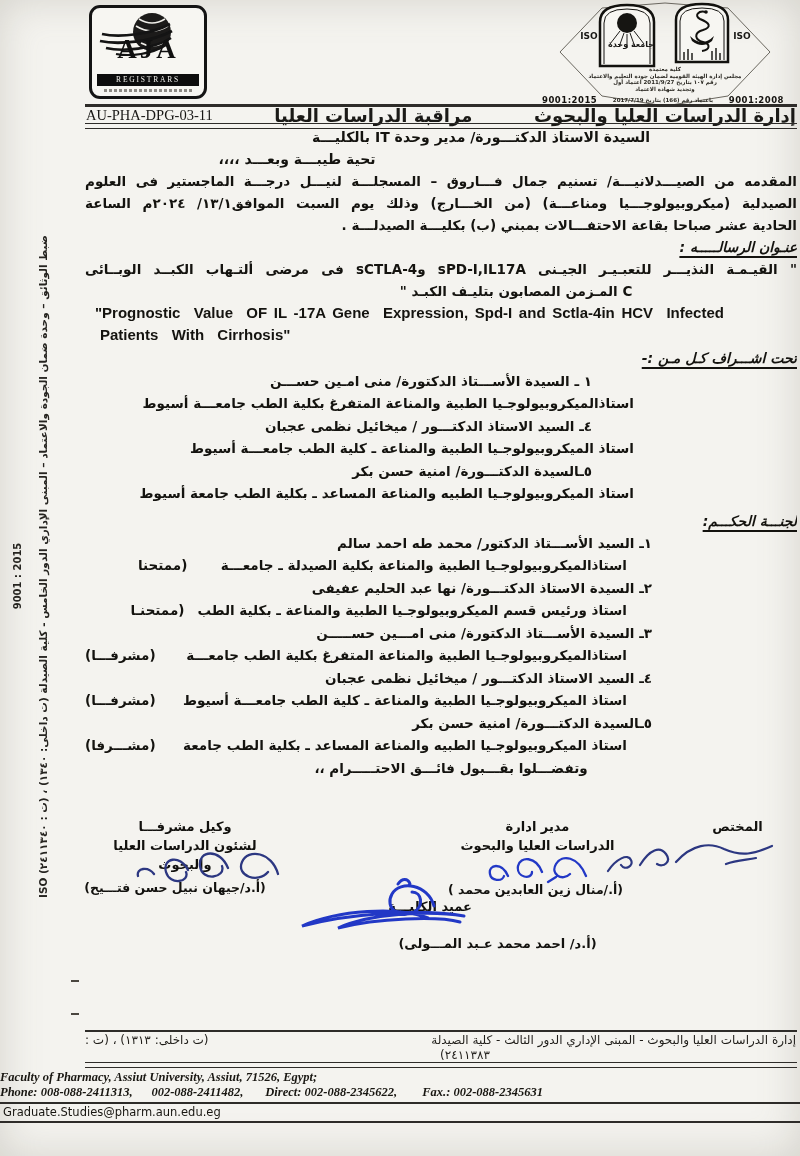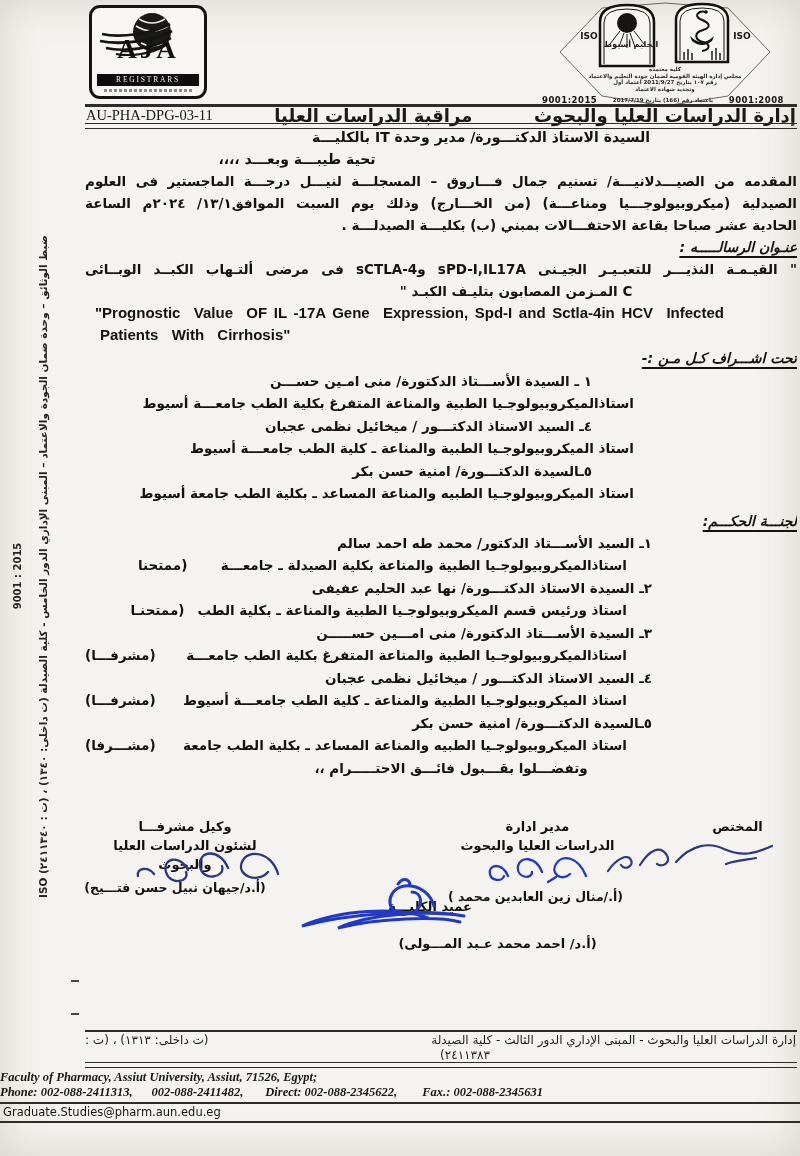--- a/index.html
+++ b/index.html
@@ -110,21 +110,21 @@
 
     <path d="M136,62 V20 Q136,4 162,4 Q188,4 188,20 V62 Z" fill="#f7f6f2" stroke="#12110e" stroke-width="2.5"></path>
     <path d="M140,60 V21 Q140,8 162,8 Q184,8 184,21 V60" fill="none" stroke="#12110e" stroke-width="1"></path>
     <path d="M166,12 C158,10 154,16 160,19 C170,23 172,27 163,30 C153,33 155,40 163,42 C171,44 170,50 162,51" stroke="#12110e" stroke-width="2" fill="none"></path>
     <circle cx="166" cy="12" r="1.8" fill="#12110e"></circle>
     <path d="M150,36 q12,12 24,0 l-2,5 q-10,8 -20,0 Z" fill="#12110e"></path>
     <path d="M144,60 v-8 M148,60 v-11 M152,60 v-7 M172,60 v-9 M176,60 v-12 M180,60 v-7" stroke="#12110e" stroke-width="1.4" fill="none"></path>
   </svg>
   <div class="emb-txt" style="left:575px;top:31px;width:28px;font-size:9px;font-weight:bold;">ISO</div>
   <div class="emb-txt" style="left:728px;top:31px;width:28px;font-size:9px;font-weight:bold;">ISO</div>
-  <div class="emb-txt" style="left:598px;top:40px;width:66px;font-size:8px;font-weight:bold;direction:rtl;">الحليم أسيوط</div>
+  <div class="emb-txt" style="left:598px;top:40px;width:66px;font-size:8px;font-weight:bold;direction:rtl;">جامعة وحدة</div>
   <div class="acc-block" style="direction:rtl;">
     <div>كلية معتمدة</div>
     <div>مجلس إدارة الهيئة القومية لضمان جودة التعليم والاعتماد</div>
     <div>رقم ١٠٧ بتاريخ 2011/9/27 اعتماد أول</div>
     <div>وتجديد شهادة الاعتماد</div>
   </div>
   <div class="cert-row">
     <span class="iso-num">9001:2015</span>
     <span class="acc5" style="direction:rtl;">باعتماد رقم (166) بتاريخ 2017/7/19</span>
     <span class="iso-num">9001:2008</span>
@@ -215,21 +215,21 @@
     <path d="M8,38 C16,26 28,20 31,27 C34,33 25,38 21,32 M40,32 C50,16 60,13 66,21 C72,29 63,35 57,31 M76,29 C92,11 110,9 124,16 C142,24 154,21 172,13 M126,31 C136,27 146,27 156,25" stroke="#2c3781" stroke-width="2.2" fill="none" stroke-linecap="round"></path>
   </svg>
 
   <div class="sig-label" style="left:455px;top:817px;width:165px;">
     <div>مدير ادارة</div>
     <div>الدراسات العليا والبحوث</div>
   </div>
   <svg class="sig" style="left:478px;top:848px;" width="115" height="40">
     <path d="M108,28 C100,8 84,6 78,16 C72,26 84,34 92,26 M64,24 C58,8 42,8 40,18 C38,30 54,32 54,24 M30,28 C24,14 10,16 12,26 C13,33 24,34 26,28 M70,34 L78,29" stroke="#2238c6" stroke-width="2.3" fill="none" stroke-linecap="round"></path>
   </svg>
-  <div class="sig-name" style="left:448px;top:882px;width:175px;margin-top:7px;">(أ./منال زين العابدين محمد )</div>
+  <div class="sig-name" style="left:448px;top:882px;width:175px;">(أ./منال زين العابدين محمد )</div>
 
   <div class="sig-label" style="left:95px;top:817px;width:180px;">
     <div>وكيل مشرفـــا</div>
     <div>لشئون الدراسات العليا والبحوث</div>
   </div>
   <svg class="sig" style="left:128px;top:840px;" width="165" height="62">
     <path d="M150,34 C144,12 120,8 114,22 C108,36 130,44 140,32 M100,28 C92,8 70,10 72,26 C74,42 98,38 94,26 M60,30 C52,14 34,18 38,32 C42,46 62,42 58,32 M26,34 C20,26 8,28 10,36" stroke="#2c3781" stroke-width="2.3" fill="none" stroke-linecap="round"></path>
   </svg>
   <div class="sig-name" style="left:75px;top:880px;width:200px;">(أ.د/جيهان نبيل حسن فتـــيح)</div>
 
@@ -240,18 +240,18 @@
   <div class="sig-name" style="left:375px;top:936px;width:245px;font-size:13px;">(أ.د/ احمد محمد عـبد المـــولى)</div>
 
   <div class="rule" style="left:85px;right:3px;top:1030px;height:1.5px;"></div>
   <div class="f-ar">
     <span>إدارة الدراسات العليا والبحوث - المبنى الإداري الدور الثالث - كلية الصيدلة</span>
     <span>(ت داخلى: ١٣١٣) ، (ت :</span>
   </div>
   <div class="f-ar2">٢٤١١٣٨٣)</div>
   <div class="rule" style="left:85px;right:3px;top:1062px;height:4px;background:none;border-top:1.3px solid #2e2c29;border-bottom:1.3px solid #2e2c29;"></div>
   <div class="f-en" style="top:1070px;">Faculty of Pharmacy, Assiut University, Assiut, 71526, Egypt;</div>
-  <div class="f-en" style="top:1085px;">Phone: 002-088-2411313,      002-088-2411482,       Direct: 002-088-2345622,        Fax.: 002-088-2345631</div>
+  <div class="f-en" style="top:1085px;">Phone: 008-088-2411313,      002-088-2411482,       Direct: 002-088-2345622,        Fax.: 002-088-2345631</div>
   <div class="rule" style="left:0;right:0;top:1102px;height:1.5px;"></div>
   <div class="f-email">Graduate.Studies@pharm.aun.edu.eg</div>
   <div class="rule" style="left:0;right:0;top:1121px;height:1.5px;"></div>
 
 </div>
 
 </body></html>

